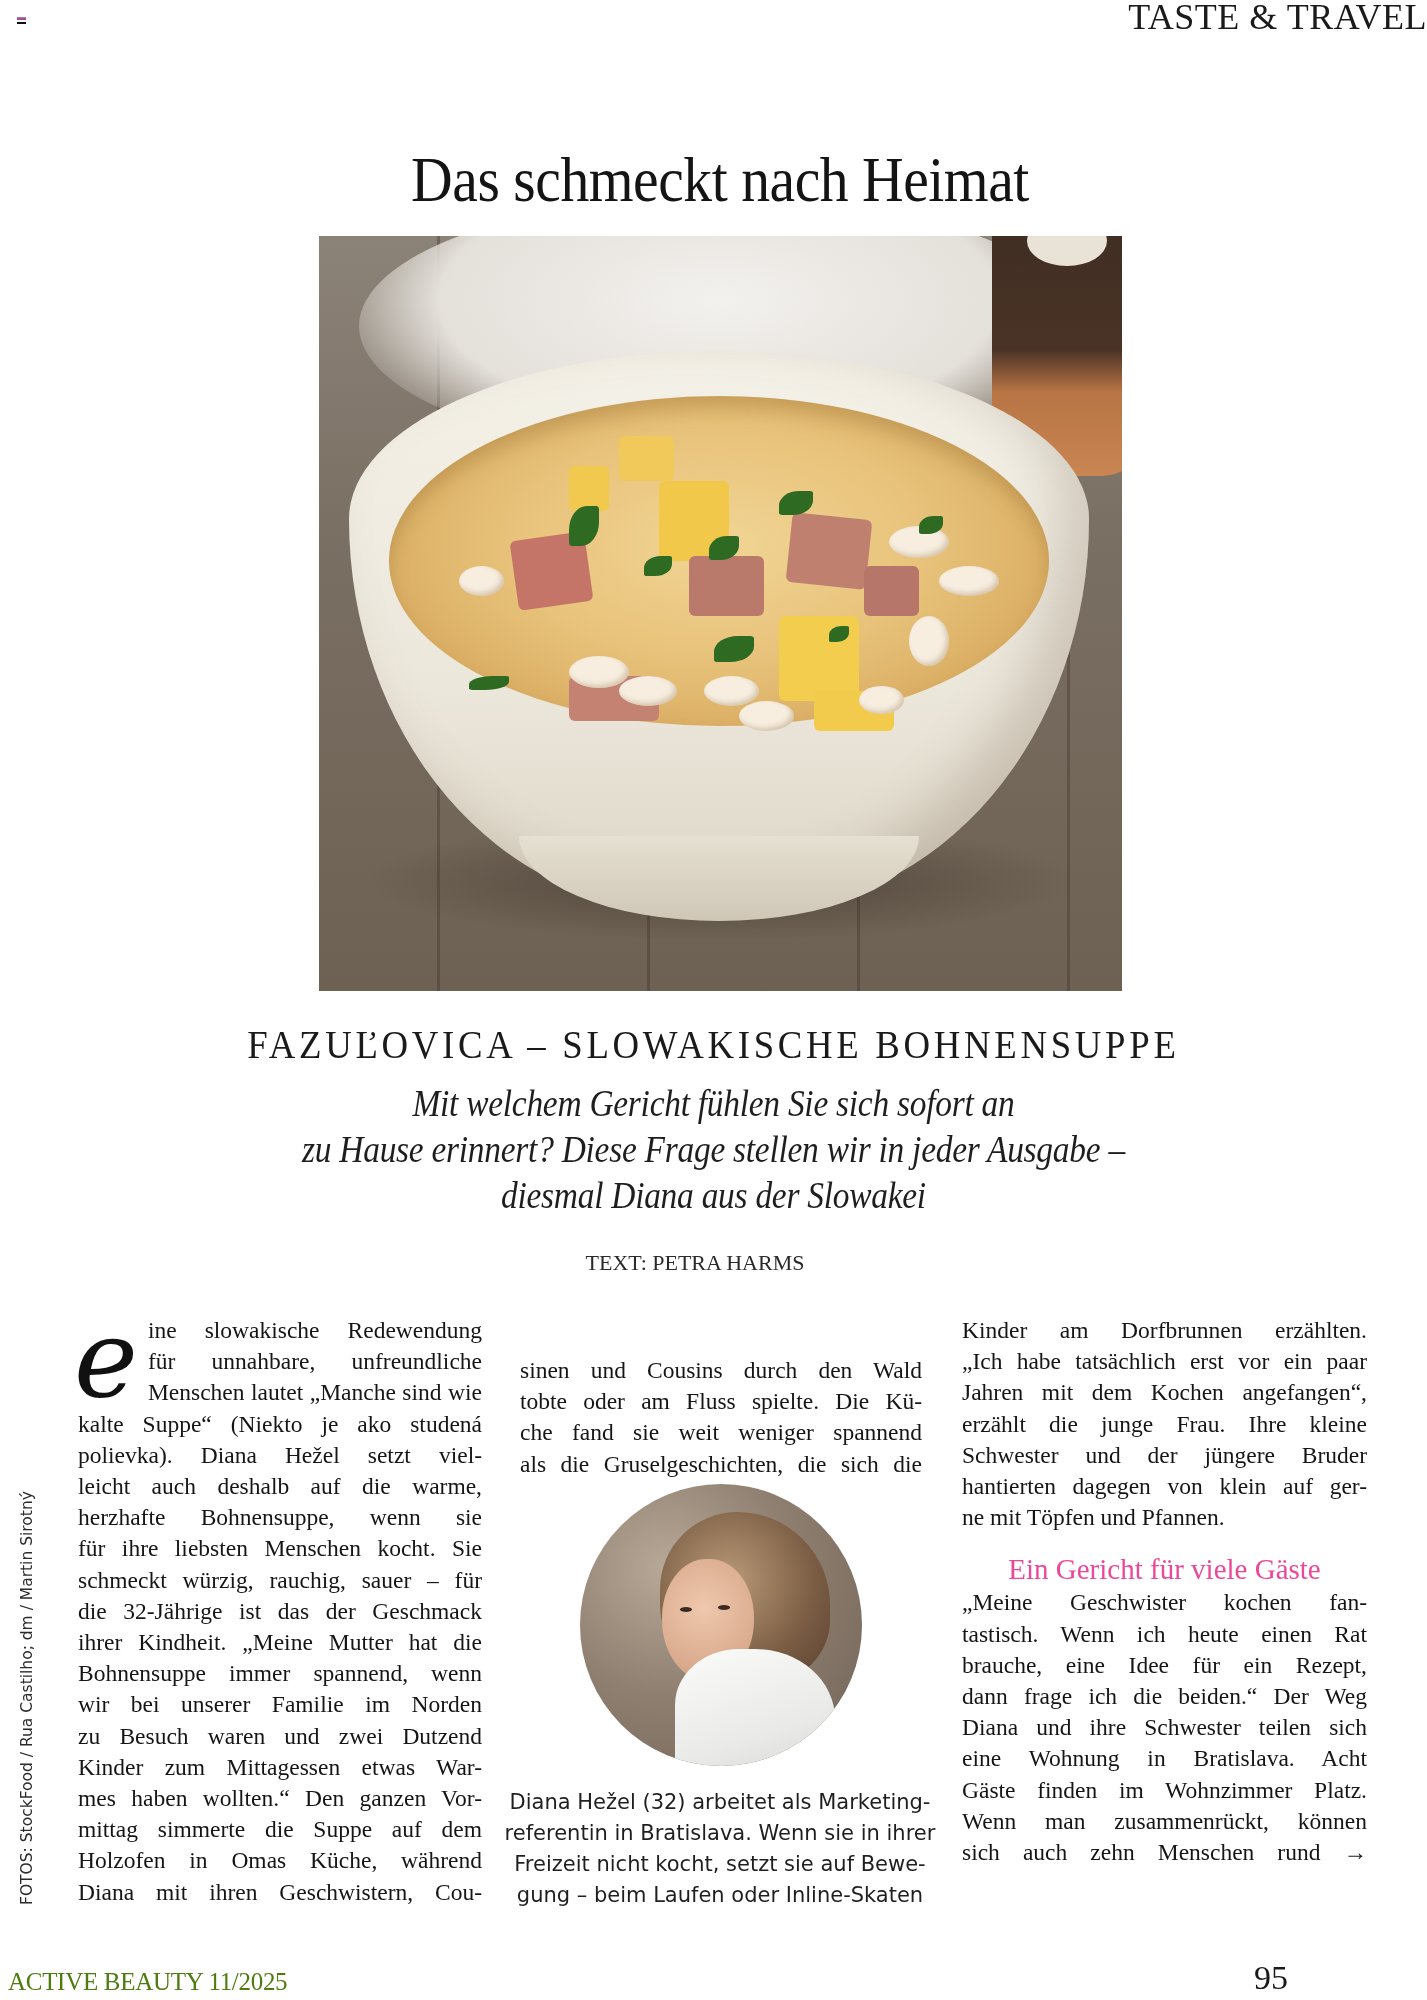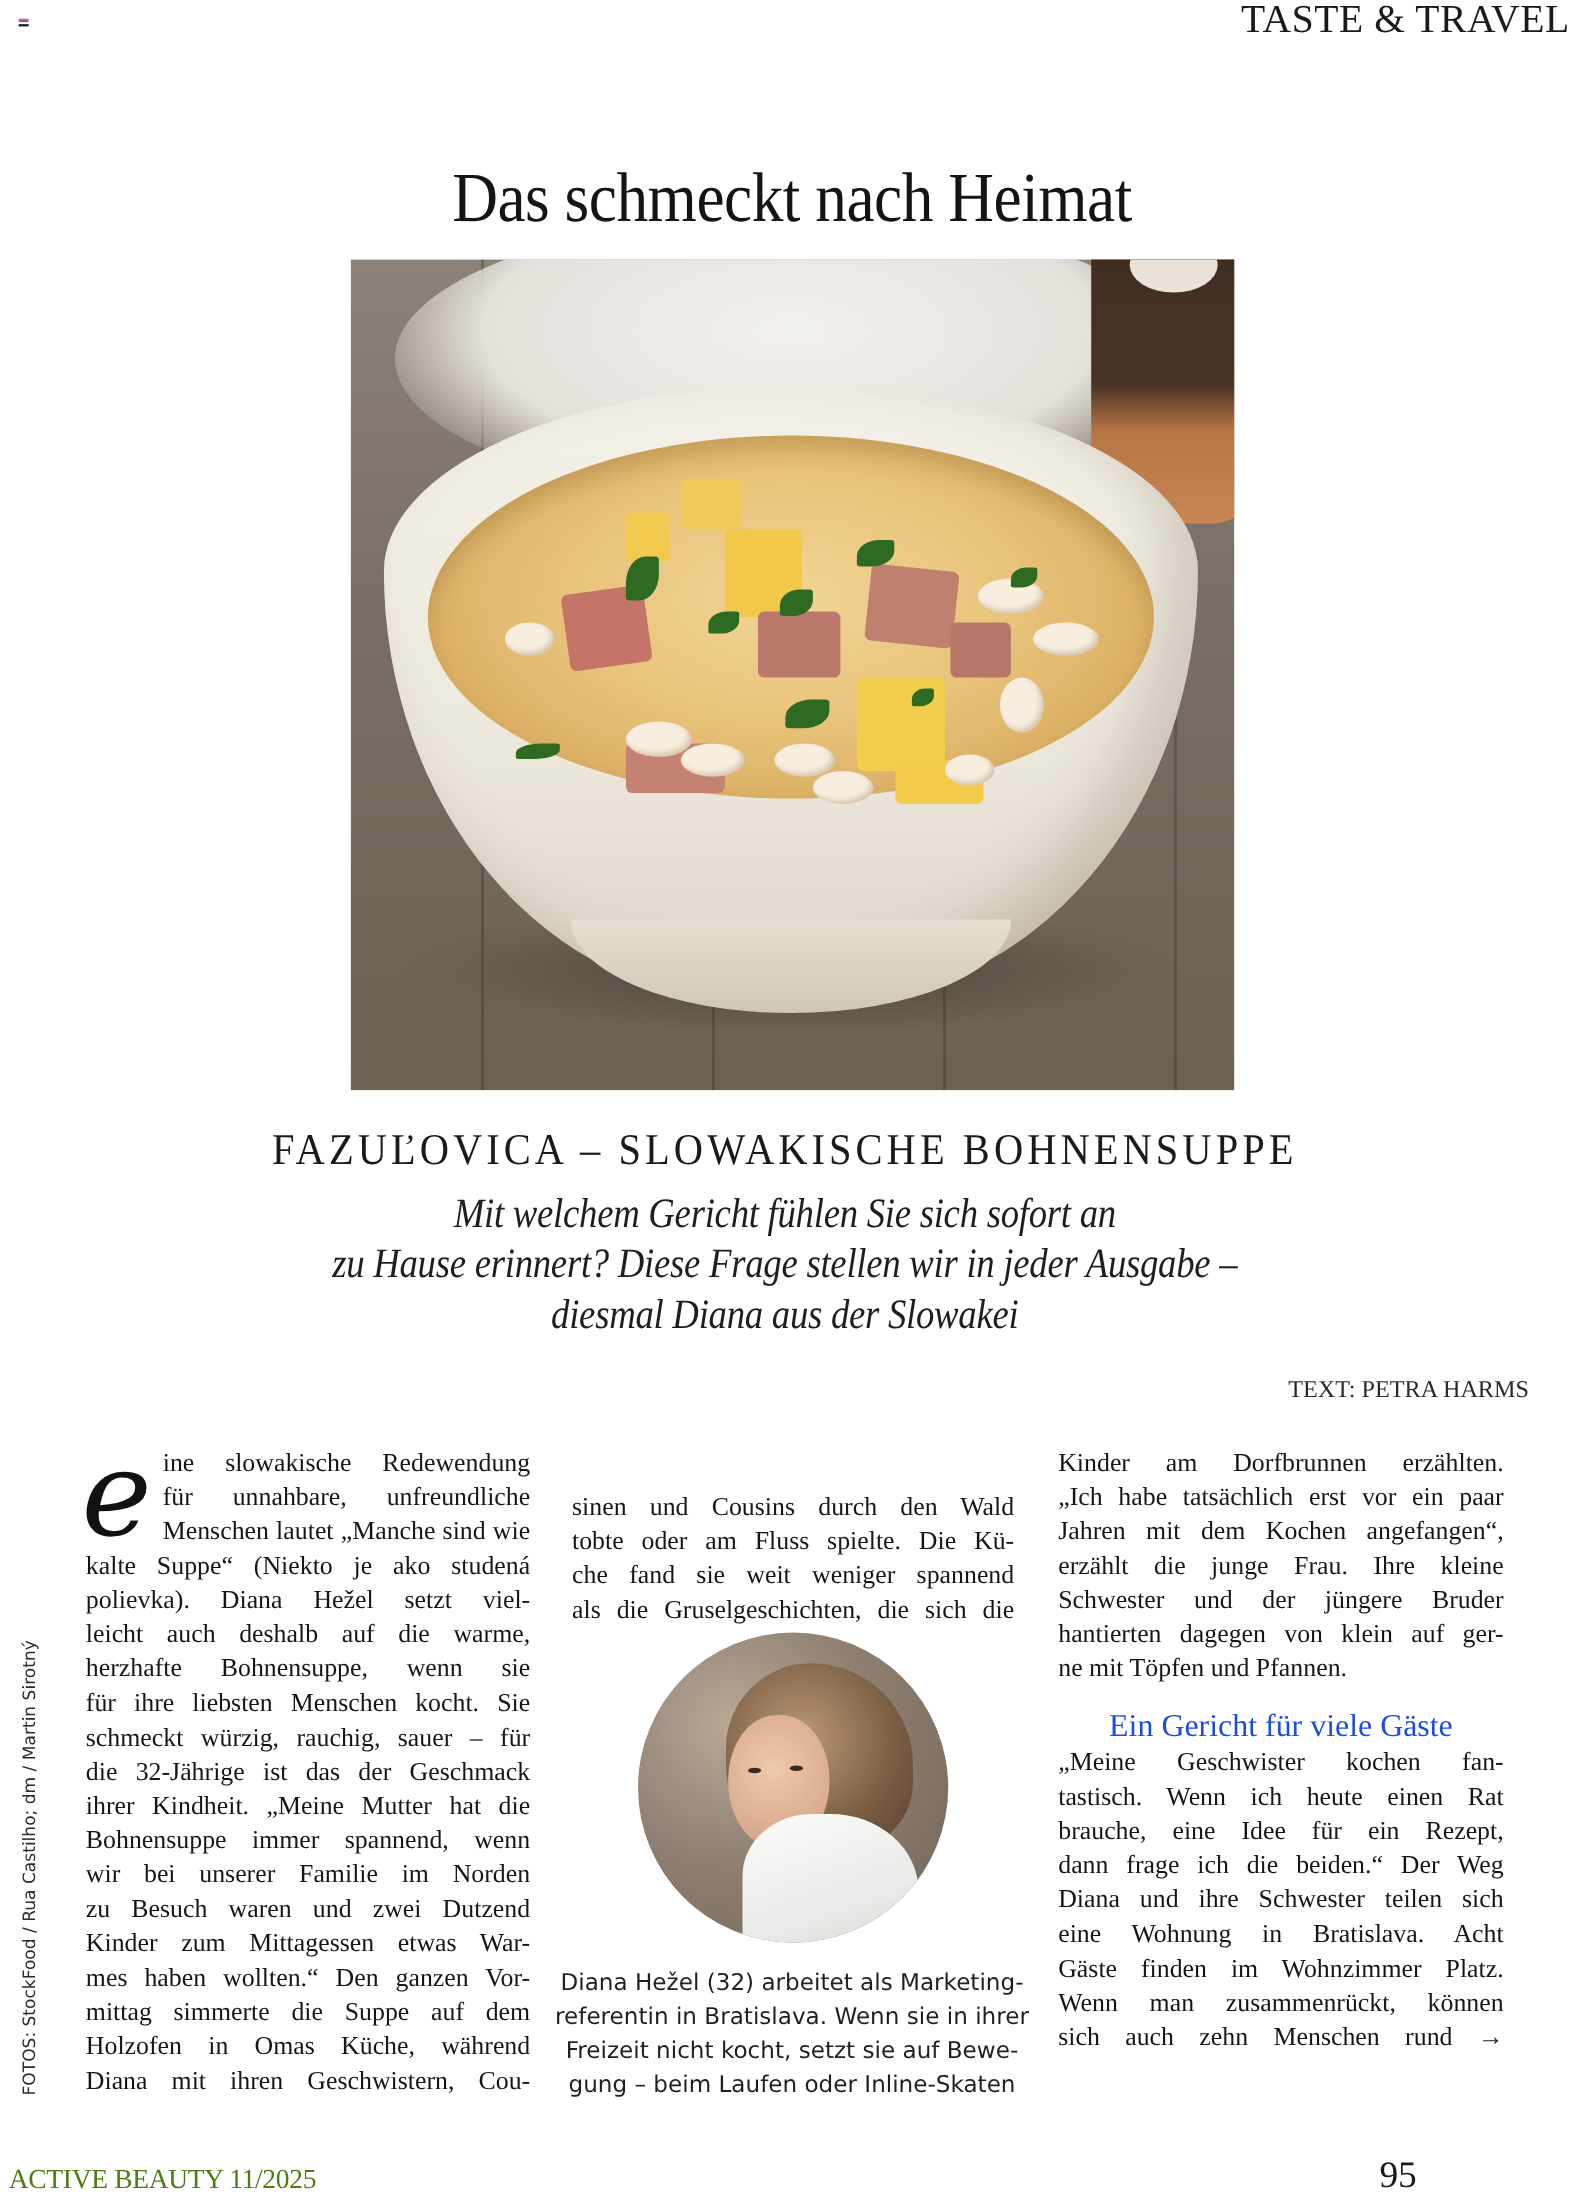--- a/index.html
+++ b/index.html
@@ -79,42 +79,42 @@
       font-size: 40px; font-weight: normal; letter-spacing: 4px; line-height: 46px;
       transform: scaleX(0.92); transform-origin: 713px 0; color: #1a1a1a;
     }
     .intro-question {
       left: 0; width: 1427px; top: 1080px; text-align: center;
       font-style: italic; font-size: 38px; line-height: 46px; color: #1e1e1e;
       transform: scaleX(0.88); transform-origin: 713px 0; letter-spacing: -0.3px;
     }
     .intro-question span { display: block; }
     .byline {
-      left: 0; width: 1390px; top: 1250px; text-align: right;
+      left: 0; width: 1390px; top: 1250px; text-align: center;
       font-size: 22px; line-height: 26px; color: #2a2a2a;
     }
 
     .col {
       position: absolute; top: 1315px; font-size: 23.5px; line-height: 31.2px;
       text-align: justify; color: #151515;
     }
     .col .line { display: block; text-align: justify; text-align-last: justify; white-space: nowrap; }
     .col .line.last { text-align-last: left; }
     .col-left { left: 78px; width: 404px; }
     .col-mid { left: 520px; width: 402px; margin-top: 40px; }
     .col-right { left: 962px; width: 405px; }
 
     .drop-cap {
       float: left; font-family: "DejaVu Serif", serif; font-style: italic;
       font-size: 108px; line-height: 80px; margin: 0 10px 0 -4px; padding-top: 4px; color: #111;
     }
 
     .subhead {
       font-size: 29px; line-height: 36px; margin: 18px 0 0 0; text-align: center;
-      font-weight: normal; color: #1d4ed8; text-align-last: center;
+      font-weight: normal; color: #ec4899; text-align-last: center;
     }
 
     .portrait {
       left: 580px; top: 1484px; width: 282px; height: 282px; border-radius: 50%;
       overflow: hidden;
       background: radial-gradient(circle at 30% 30%, #b8a898 0%, #8f7f70 45%, #6f6256 100%);
     }
     .portrait .hair {
       position: absolute; left: 80px; top: 28px; width: 170px; height: 170px; border-radius: 50% 60% 40% 50%;
       background: radial-gradient(circle at 40% 40%, #b99a78 0%, #7b5d44 60%, #5a4131 100%);

